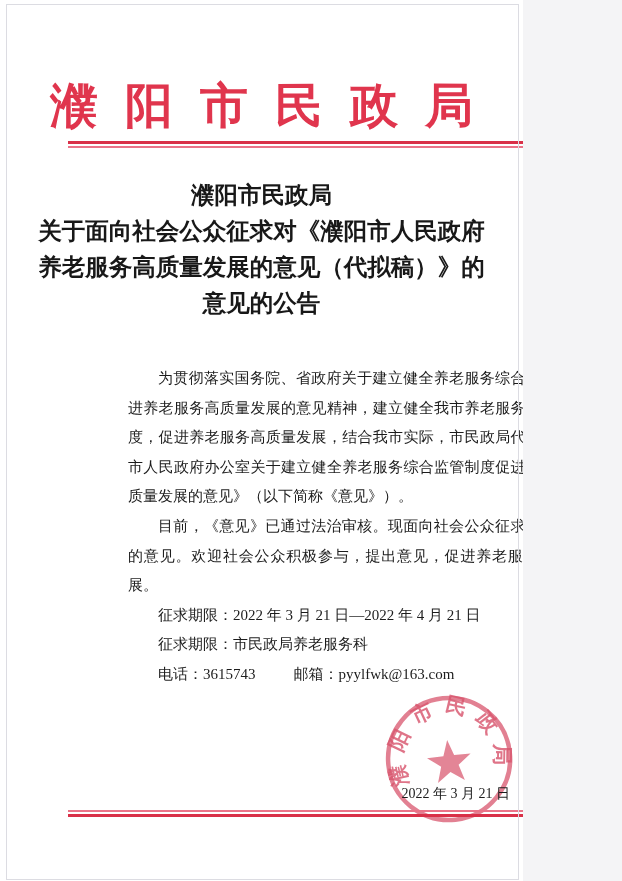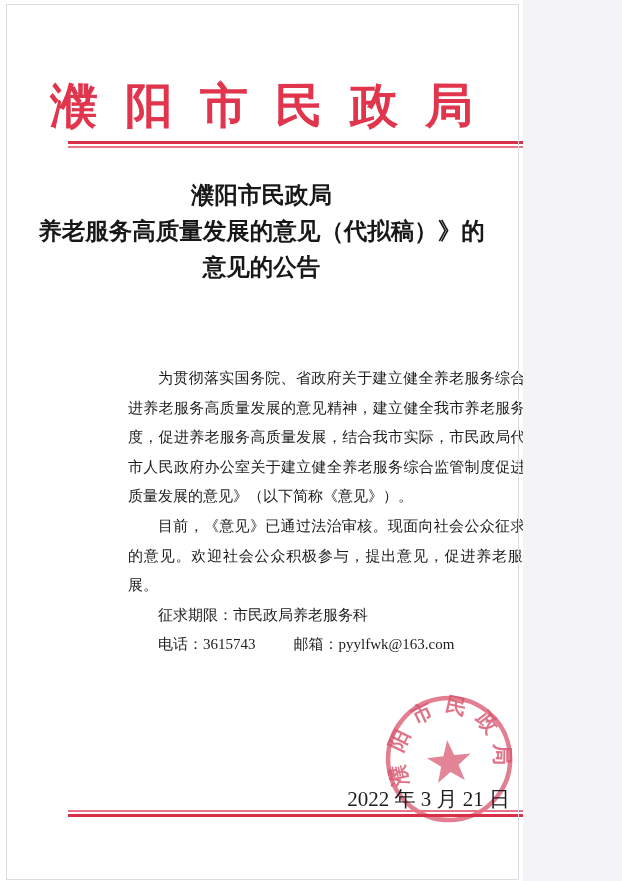--- a/index.html
+++ b/index.html
@@ -77,21 +77,21 @@
     left: 376px; top: 683px;
     width: 146px; height: 150px;
     transform: rotate(-6deg);
     pointer-events: none;
   }
   .sign-date {
     position: absolute;
     top: 785px; left: 0; width: 510px;
     text-align: right;
     color: #1c1c1c;
-    font-size: 21px;
+    font-size: 14px;
     white-space: nowrap;
   }
   .footer-rule {
     position: absolute;
     top: 810px; left: 68px; width: 503px;
   }
   .footer-rule .thin  { height: 2px; background: #ea7388; }
   .footer-rule .gap   { height: 2px; background: transparent; }
   .footer-rule .thick { height: 3px; background: #d93048; }
 </style>
@@ -103,27 +103,29 @@
   <div class="letterhead">濮阳市民政局</div>
 
   <div class="header-rule">
     <div class="thick"></div>
       <div class="gap"></div>
       <div class="thin"></div>
   </div>
 
   <div class="doc-title">
     <div>濮阳市民政局</div>
+    <div>关于面向社会公众征求对《濮阳市人民政府</div>
     <div>养老服务高质量发展的意见（代拟稿）》的</div>
     <div>意见的公告</div>
   </div>
 
   <div class="doc-body">
     <p>为贯彻落实国务院、省政府关于建立健全养老服务综合监管制度促进养老服务高质量发展的意见精神，建立健全我市养老服务综合监管制度，促进养老服务高质量发展，结合我市实际，市民政局代拟了《濮阳市人民政府办公室关于建立健全养老服务综合监管制度促进养老服务高质量发展的意见》（以下简称《意见》）。</p>
     <p>目前，《意见》已通过法治审核。现面向社会公众征求对《意见》的意见。欢迎社会公众积极参与，提出意见，促进养老服务高质量发展。</p>
+    <p class="contact-line">征求期限：2022 年 3 月 21 日—2022 年 4 月 21 日</p>
     <p class="contact-line">征求期限：市民政局养老服务科</p>
     <p class="contact-line"><span>电话：</span><span>3615743</span><span class="phone-gap"></span><span>邮箱：</span><span>pyylfwk@163.com</span></p>
   </div>
 
   <svg class="seal" viewBox="0 0 146 150" xmlns="http://www.w3.org/2000/svg">
     <circle cx="73" cy="76" r="61" fill="none" stroke="#d8566e" stroke-width="4.5" stroke-opacity="0.75"></circle>
     <polygon points="73,57 67.6,72.6 51.1,72.9 64.3,82.8 59.5,98.6 73,89.2 86.5,98.6 81.8,82.8 94.9,72.9 78.4,72.6" fill="#d8566e" fill-opacity="0.72"></polygon>
     <defs>
       <path id="seal-arc" d="M 29.8 91.7 A 46 46 0 1 1 116.2 91.7" fill="none"></path>
     </defs>

